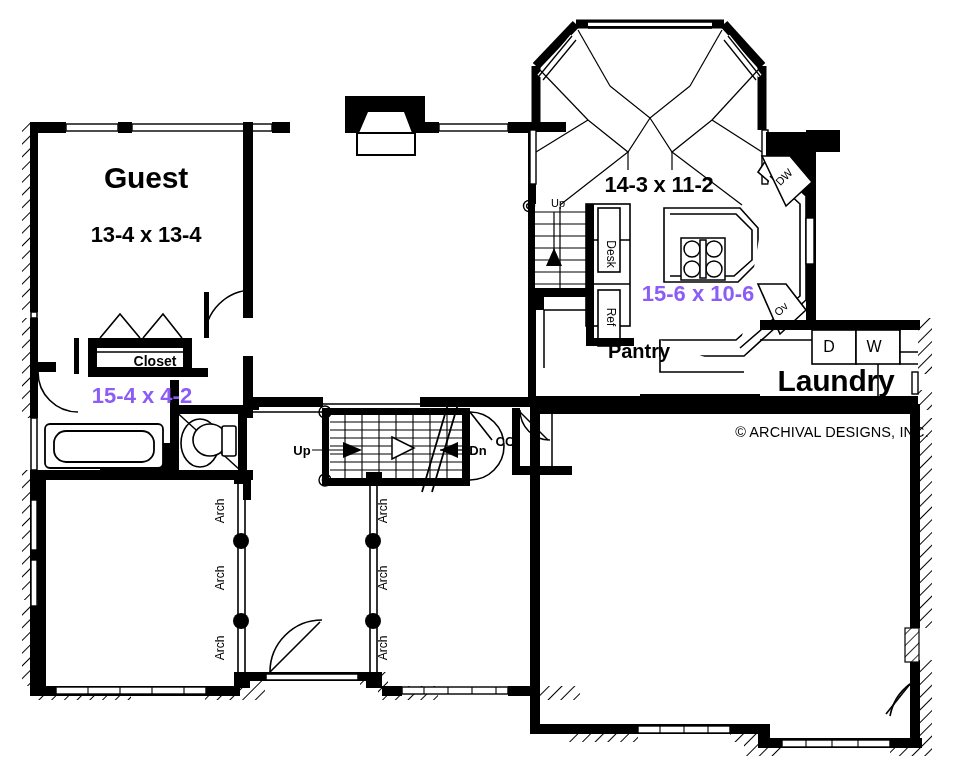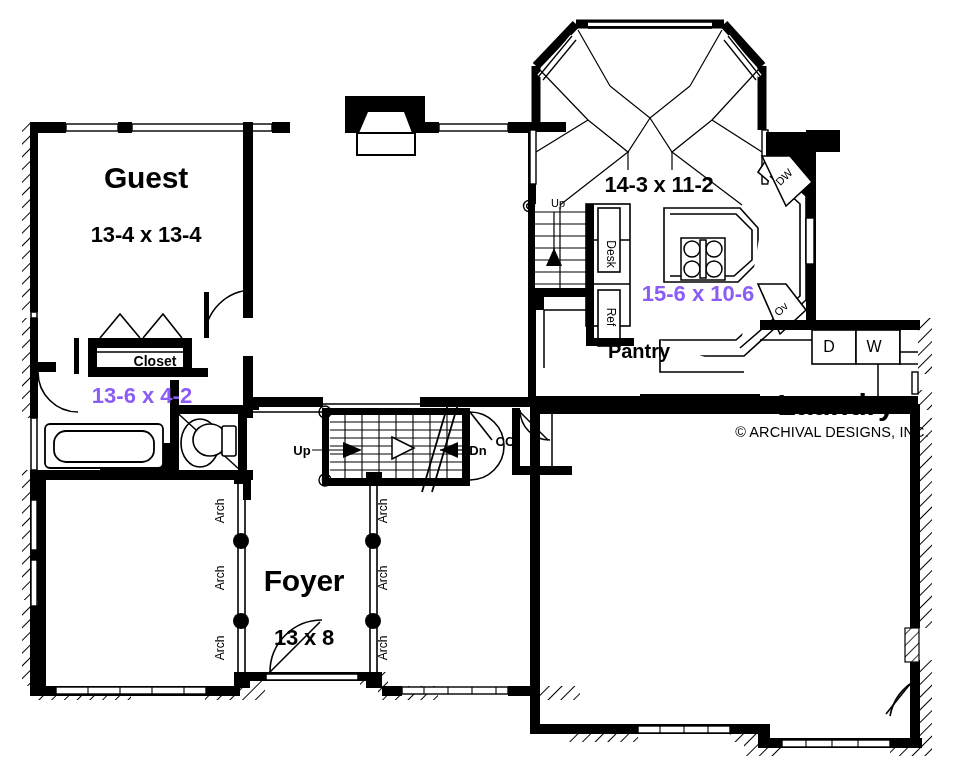--- a/index.html
+++ b/index.html
@@ -572,32 +572,28 @@
     <span class="rl-name">Guest</span>
     <span class="rl-dims">13-4 x 13-4</span>
   </div>
 
 
   <div class="room-label" style="left:659px; top:170px;">
     <span class="rl-dims">14-3 x 11-2</span>
   </div>
 
 
-  <div class="room-label" style="left:304px; top:608px;">
-    <span class="rl-name">Foyer</span>
-    <span class="rl-dims">13 x 8</span>
-  </div>
-
-
-
-  <div class="dim-only" style="left:142px; top:396px;">13-6 x 4-2</div>
+
+
+
+  <div class="dim-only" style="left:142px; top:396px;">15-4 x 4-2</div>
   <div class="dim-only" style="left:698px; top:294px;">15-6 x 10-6</div>
 
   <div class="pantry-label" style="left:595px; top:351px;margin-left:44px;">Pantry</div>
-  <div class="room-label" style="left:836px; top:381px;margin-top:24px;">
+  <div class="room-label" style="left:836px; top:381px;">
     <span class="rl-name">Laundry</span>
   </div>
   <div class="closet-label" style="left:139px; top:361px;">Closet</div>
 
   <div class="tiny-label" style="left:558px; top:203px;">Up</div>
   <div class="small-label" style="left:302px; top:450px;">Up</div>
   <div class="small-label" style="left:478px; top:450px;">Dn</div>
   <div class="small-label" style="left:505px; top:441px;">CC</div>
 
   <div class="tiny-label rot-diag" style="left:784px; top:177px;">DW</div>

